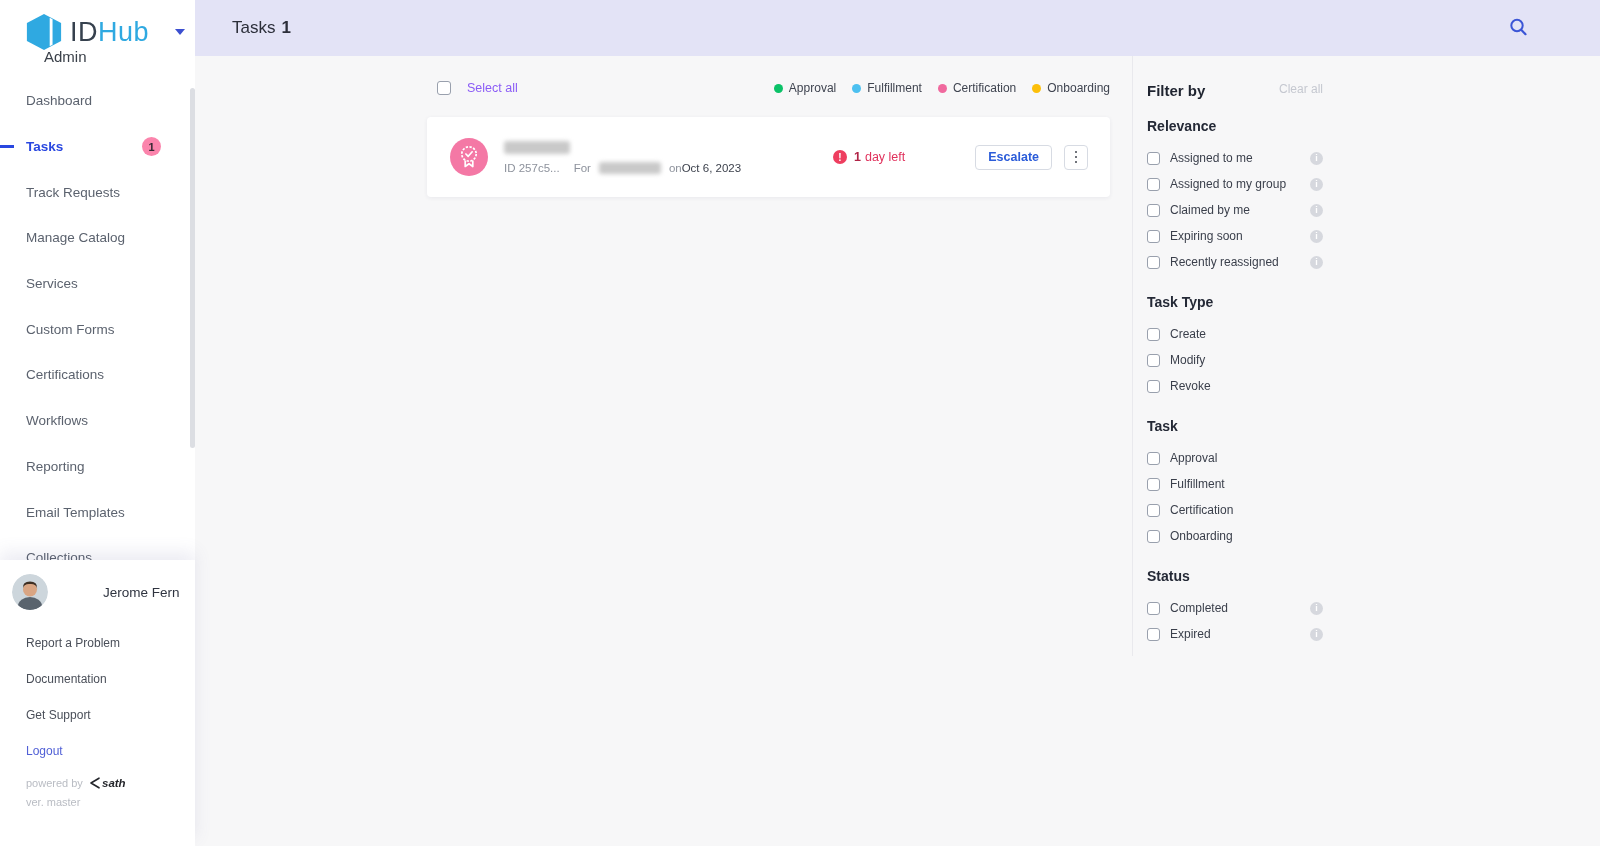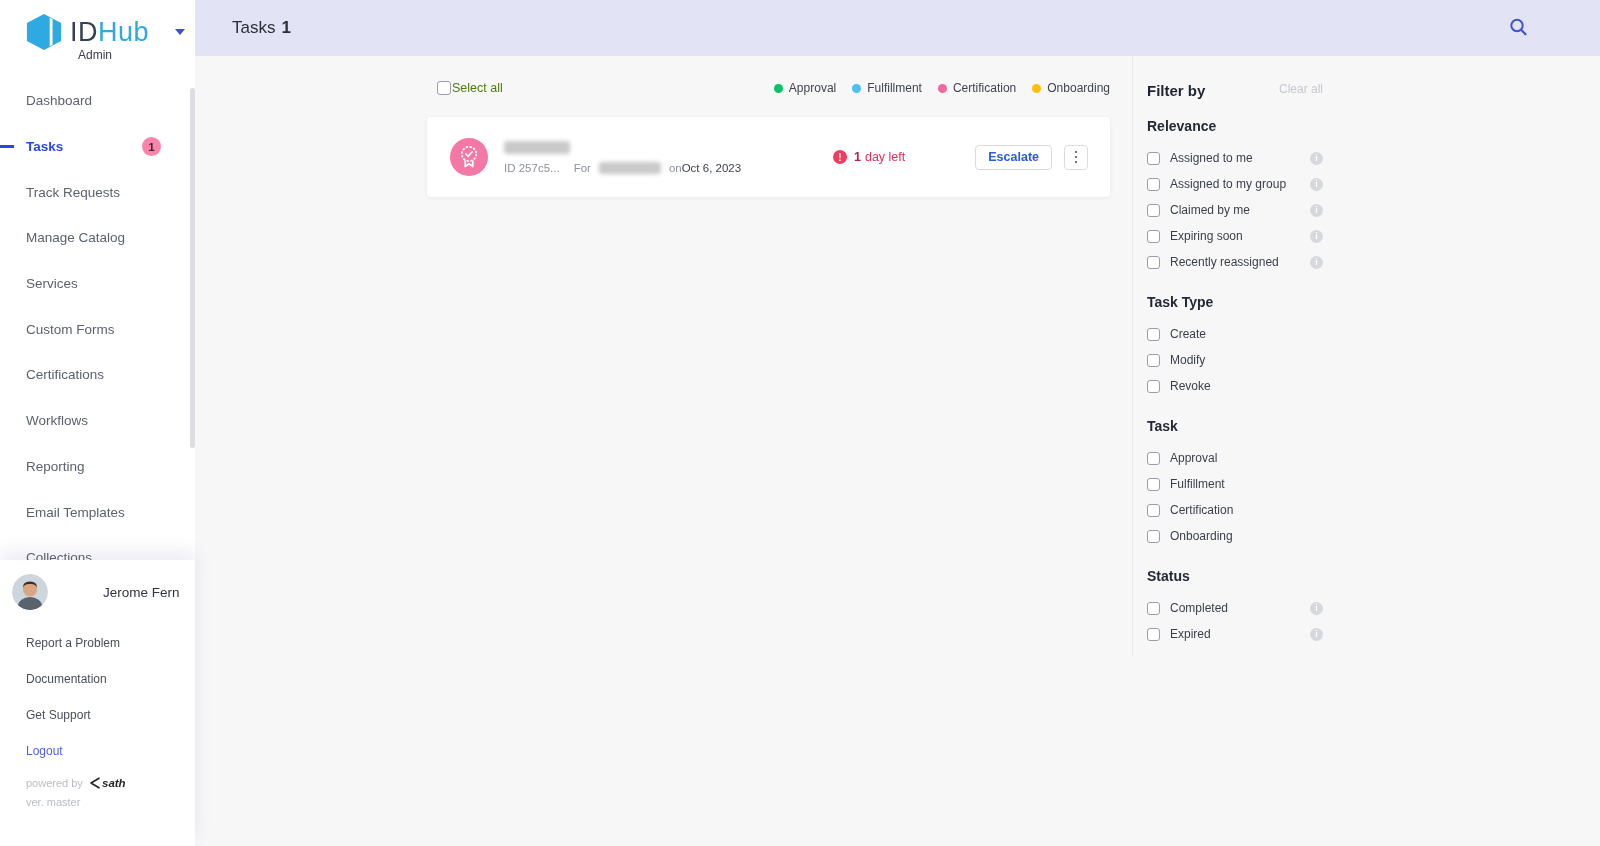--- a/index.html
+++ b/index.html
@@ -6,21 +6,21 @@
   html,body { width:1600px; height:846px; overflow:hidden; }
   body { font-family:"Liberation Sans", sans-serif; background:#f7f7f8; position:relative; color:#3a3f4b; }
 
   
   .sidebar { position:absolute; left:0; top:0; width:195px; height:846px; background:#ffffff; z-index:5; }
   .logo-row { position:absolute; left:23px; top:13px; display:flex; align-items:center; }
   .logo-text { font-size:27px; letter-spacing:.5px; margin-left:5px; }
   .logo-id { color:#36414e; font-weight:500; }
   .logo-hub { color:#2fa9e1; font-weight:400; }
   .caret { width:0; height:0; border-left:5px solid transparent; border-right:5px solid transparent; border-top:6px solid #3c4fd0; margin-left:26px; cursor:pointer; }
-  .admin-label { position:absolute; left:78px; top:48px; font-size:12px; color:#3a4049; }
+  .admin-label { position:absolute; left:44px; top:48px; font-size:15px; color:#3a4049; }
 
   .nav { position:absolute; left:0; top:78px; width:195px; }
   .nav-item { position:relative; height:45.7px; display:flex; align-items:center; padding:0 34px 0 26px; font-size:13.5px; color:#5b626e; cursor:pointer; }
   .nav-item.active { color:#2947e0; font-weight:600; }
   .nav-item.active::before { content:''; position:absolute; left:0; top:50%; margin-top:-1.25px; width:14px; height:2.5px; background:#2947e0; }
   .nav-badge { margin-left:auto; width:19px; height:19px; border-radius:50%; background:#fb84ac; color:#352832; font-size:11px; font-weight:700; display:flex; align-items:center; justify-content:center; }
 
   .scroll-thumb { position:absolute; left:190px; top:88px; width:5px; height:360px; border-radius:3px; background:#dcdee3; cursor:pointer; }
 
   .side-footer { position:absolute; left:0; bottom:0; width:195px; height:286px; background:#ffffff; box-shadow:0 -8px 16px rgba(99,102,160,0.12); }
@@ -35,21 +35,21 @@
 
   
   .topbar { position:absolute; left:195px; top:0; width:1405px; height:56px; background:#e3e3f6; z-index:4; }
   .page-title { position:absolute; left:232px; top:0; height:56px; display:flex; align-items:center; font-size:17px; color:#2c2f3a; }
   .page-title b { margin-left:6px; font-weight:700; }
   .search-btn { position:absolute; left:1118px; top:17px; cursor:pointer; background:none; border:none; }
 
   
   .list-toolbar { position:absolute; left:427px; top:81px; width:683px; display:flex; align-items:center; }
   .select-all { display:flex; align-items:center; padding-left:10px; }
-  .select-all label { font-size:12.5px; color:#4d7c0f; margin-left:1px; cursor:pointer; }
+  .select-all label { font-size:12.5px; color:#8b5cf6; margin-left:16px; cursor:pointer; }
   .legend { margin-left:auto; display:flex; align-items:center; gap:16px; }
   .legend-item { display:flex; align-items:center; font-size:12px; color:#3f4450; }
   .dot { width:9px; height:9px; border-radius:50%; margin-right:6px; }
 
   input[type="checkbox"] { appearance:none; -webkit-appearance:none; width:13px; height:13px; border:1.5px solid #99a0ad; border-radius:3px; background:#fff; cursor:pointer; flex:none; }
   .select-all input[type="checkbox"] { width:14px; height:14px; }
 
   .task-card { position:absolute; left:427px; top:117px; width:683px; height:80px; background:#ffffff; border-radius:4px; box-shadow:0 1px 4px rgba(40,40,80,0.07); display:flex; align-items:center; padding:0 22px 0 23px; }
   .task-type-icon { width:38px; height:38px; flex:none; }
   .task-texts { margin-left:16px; }

